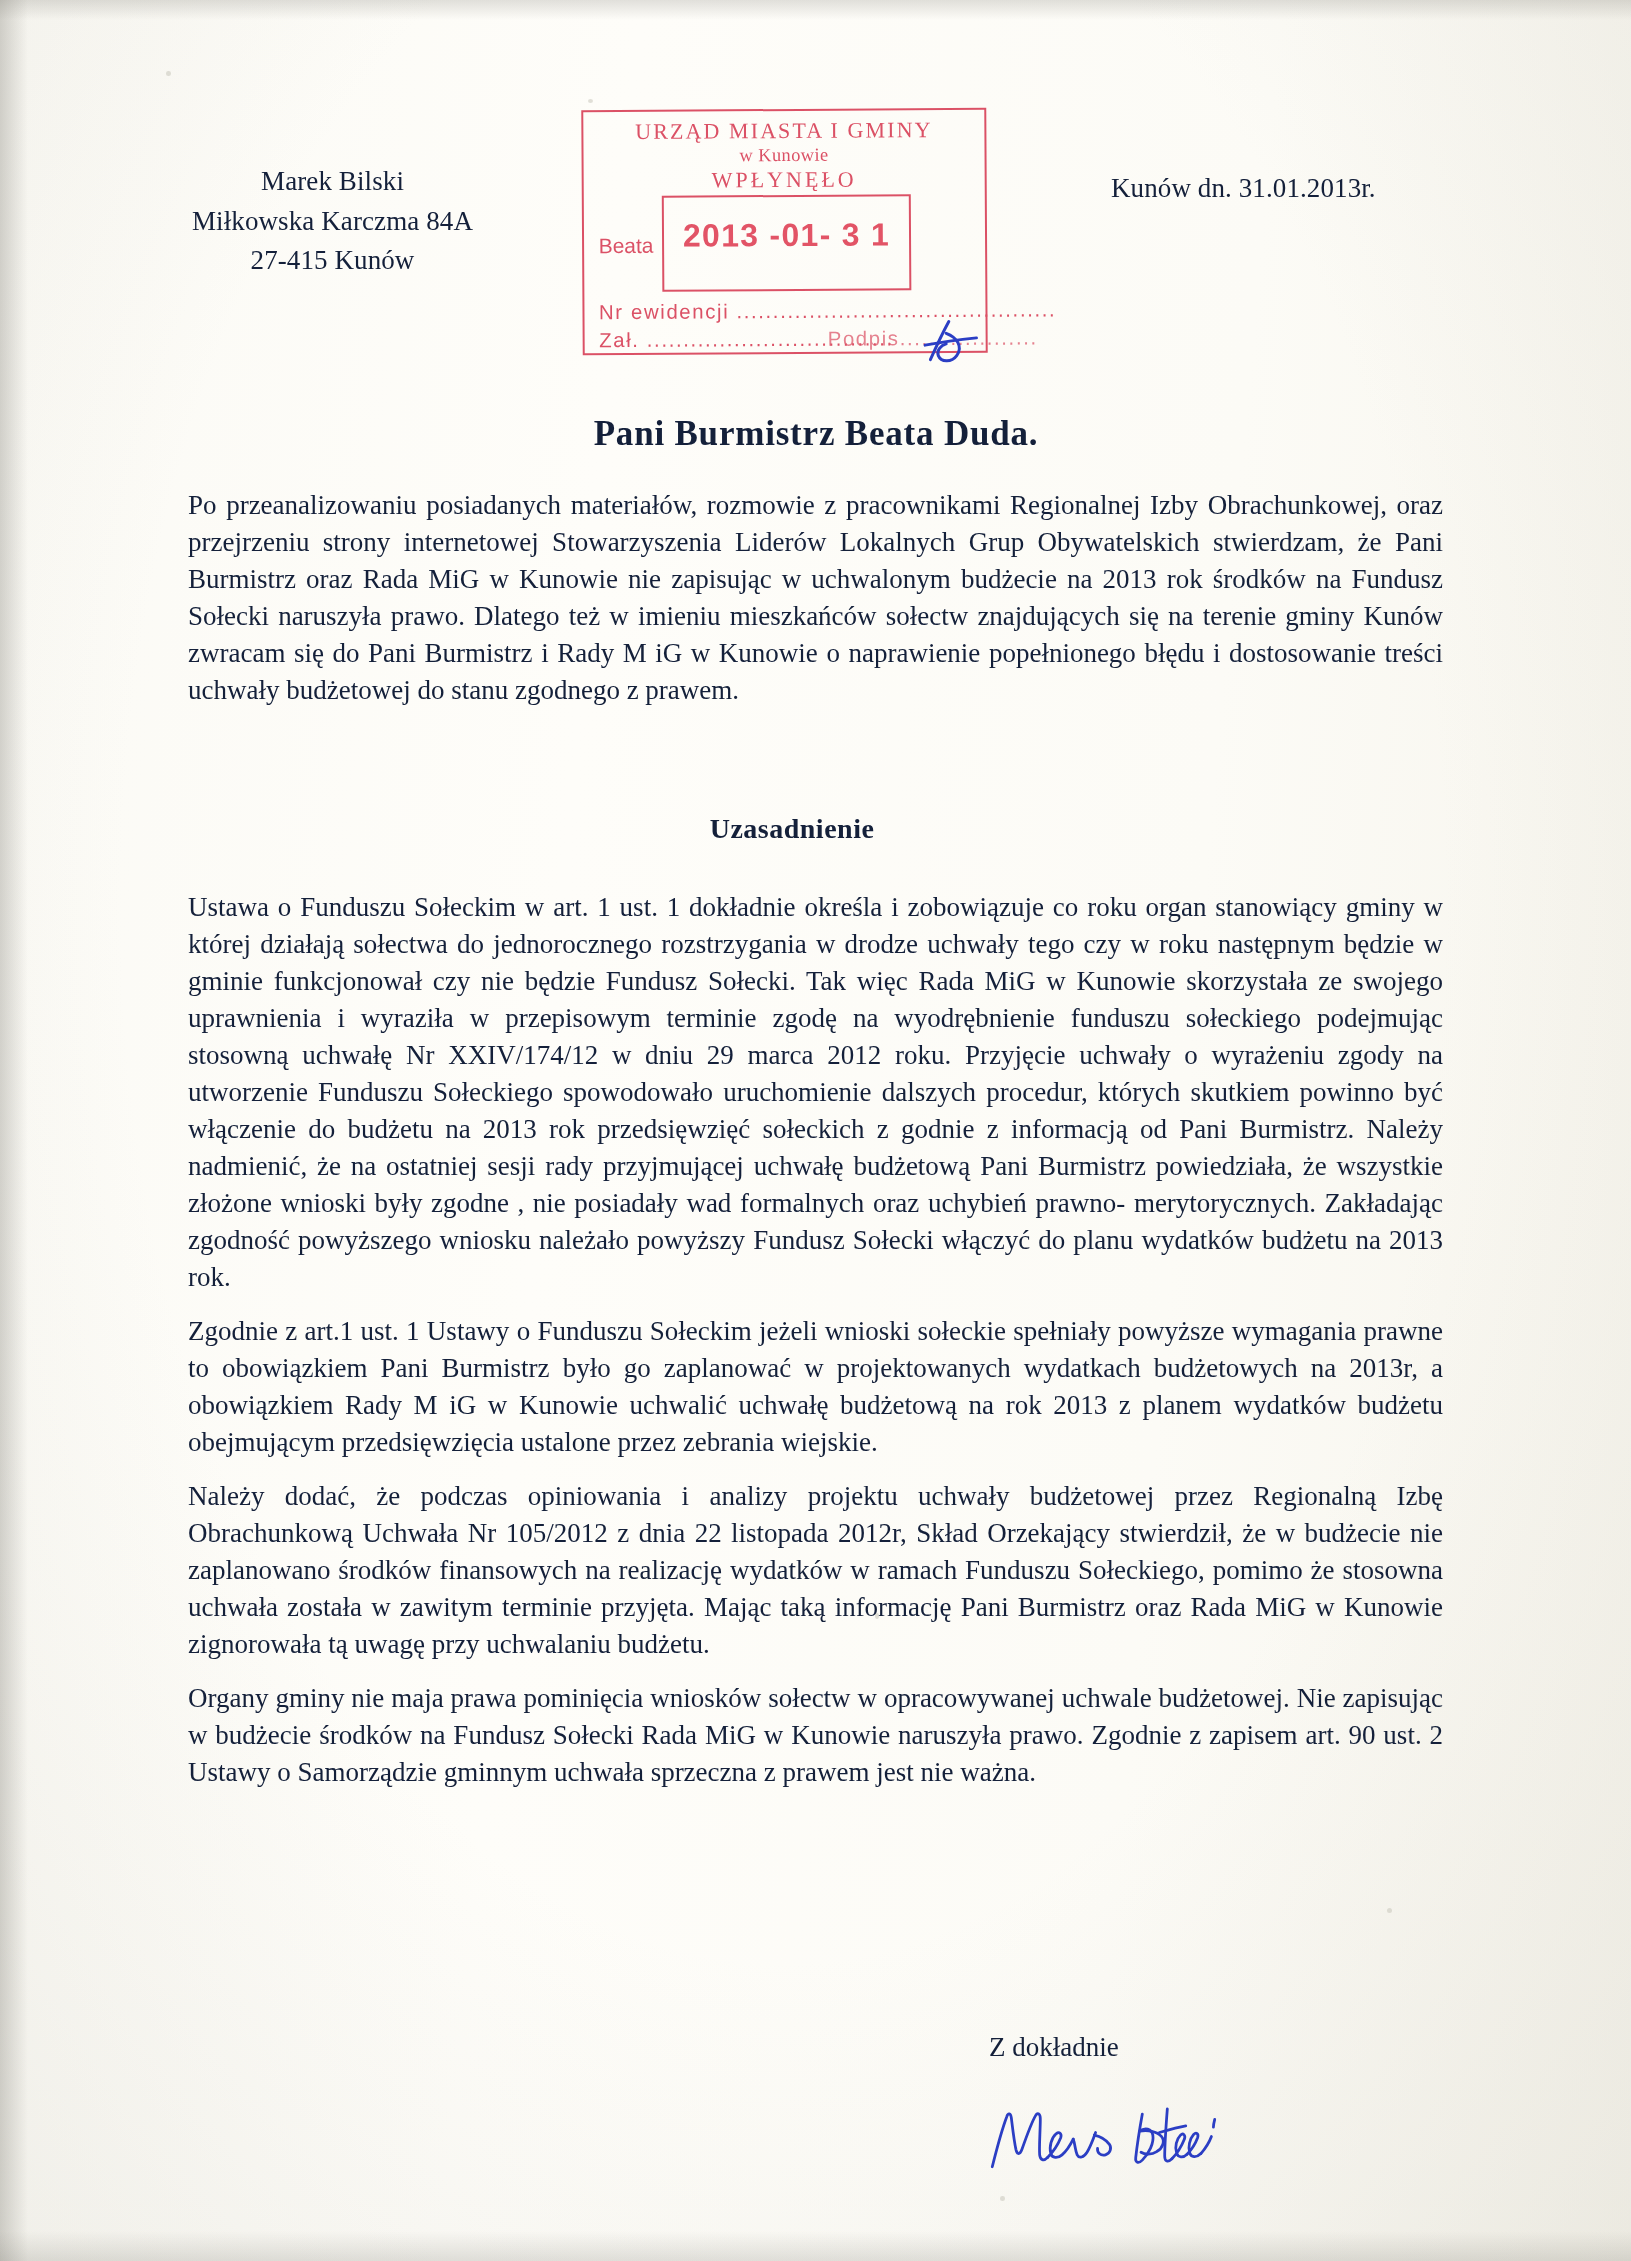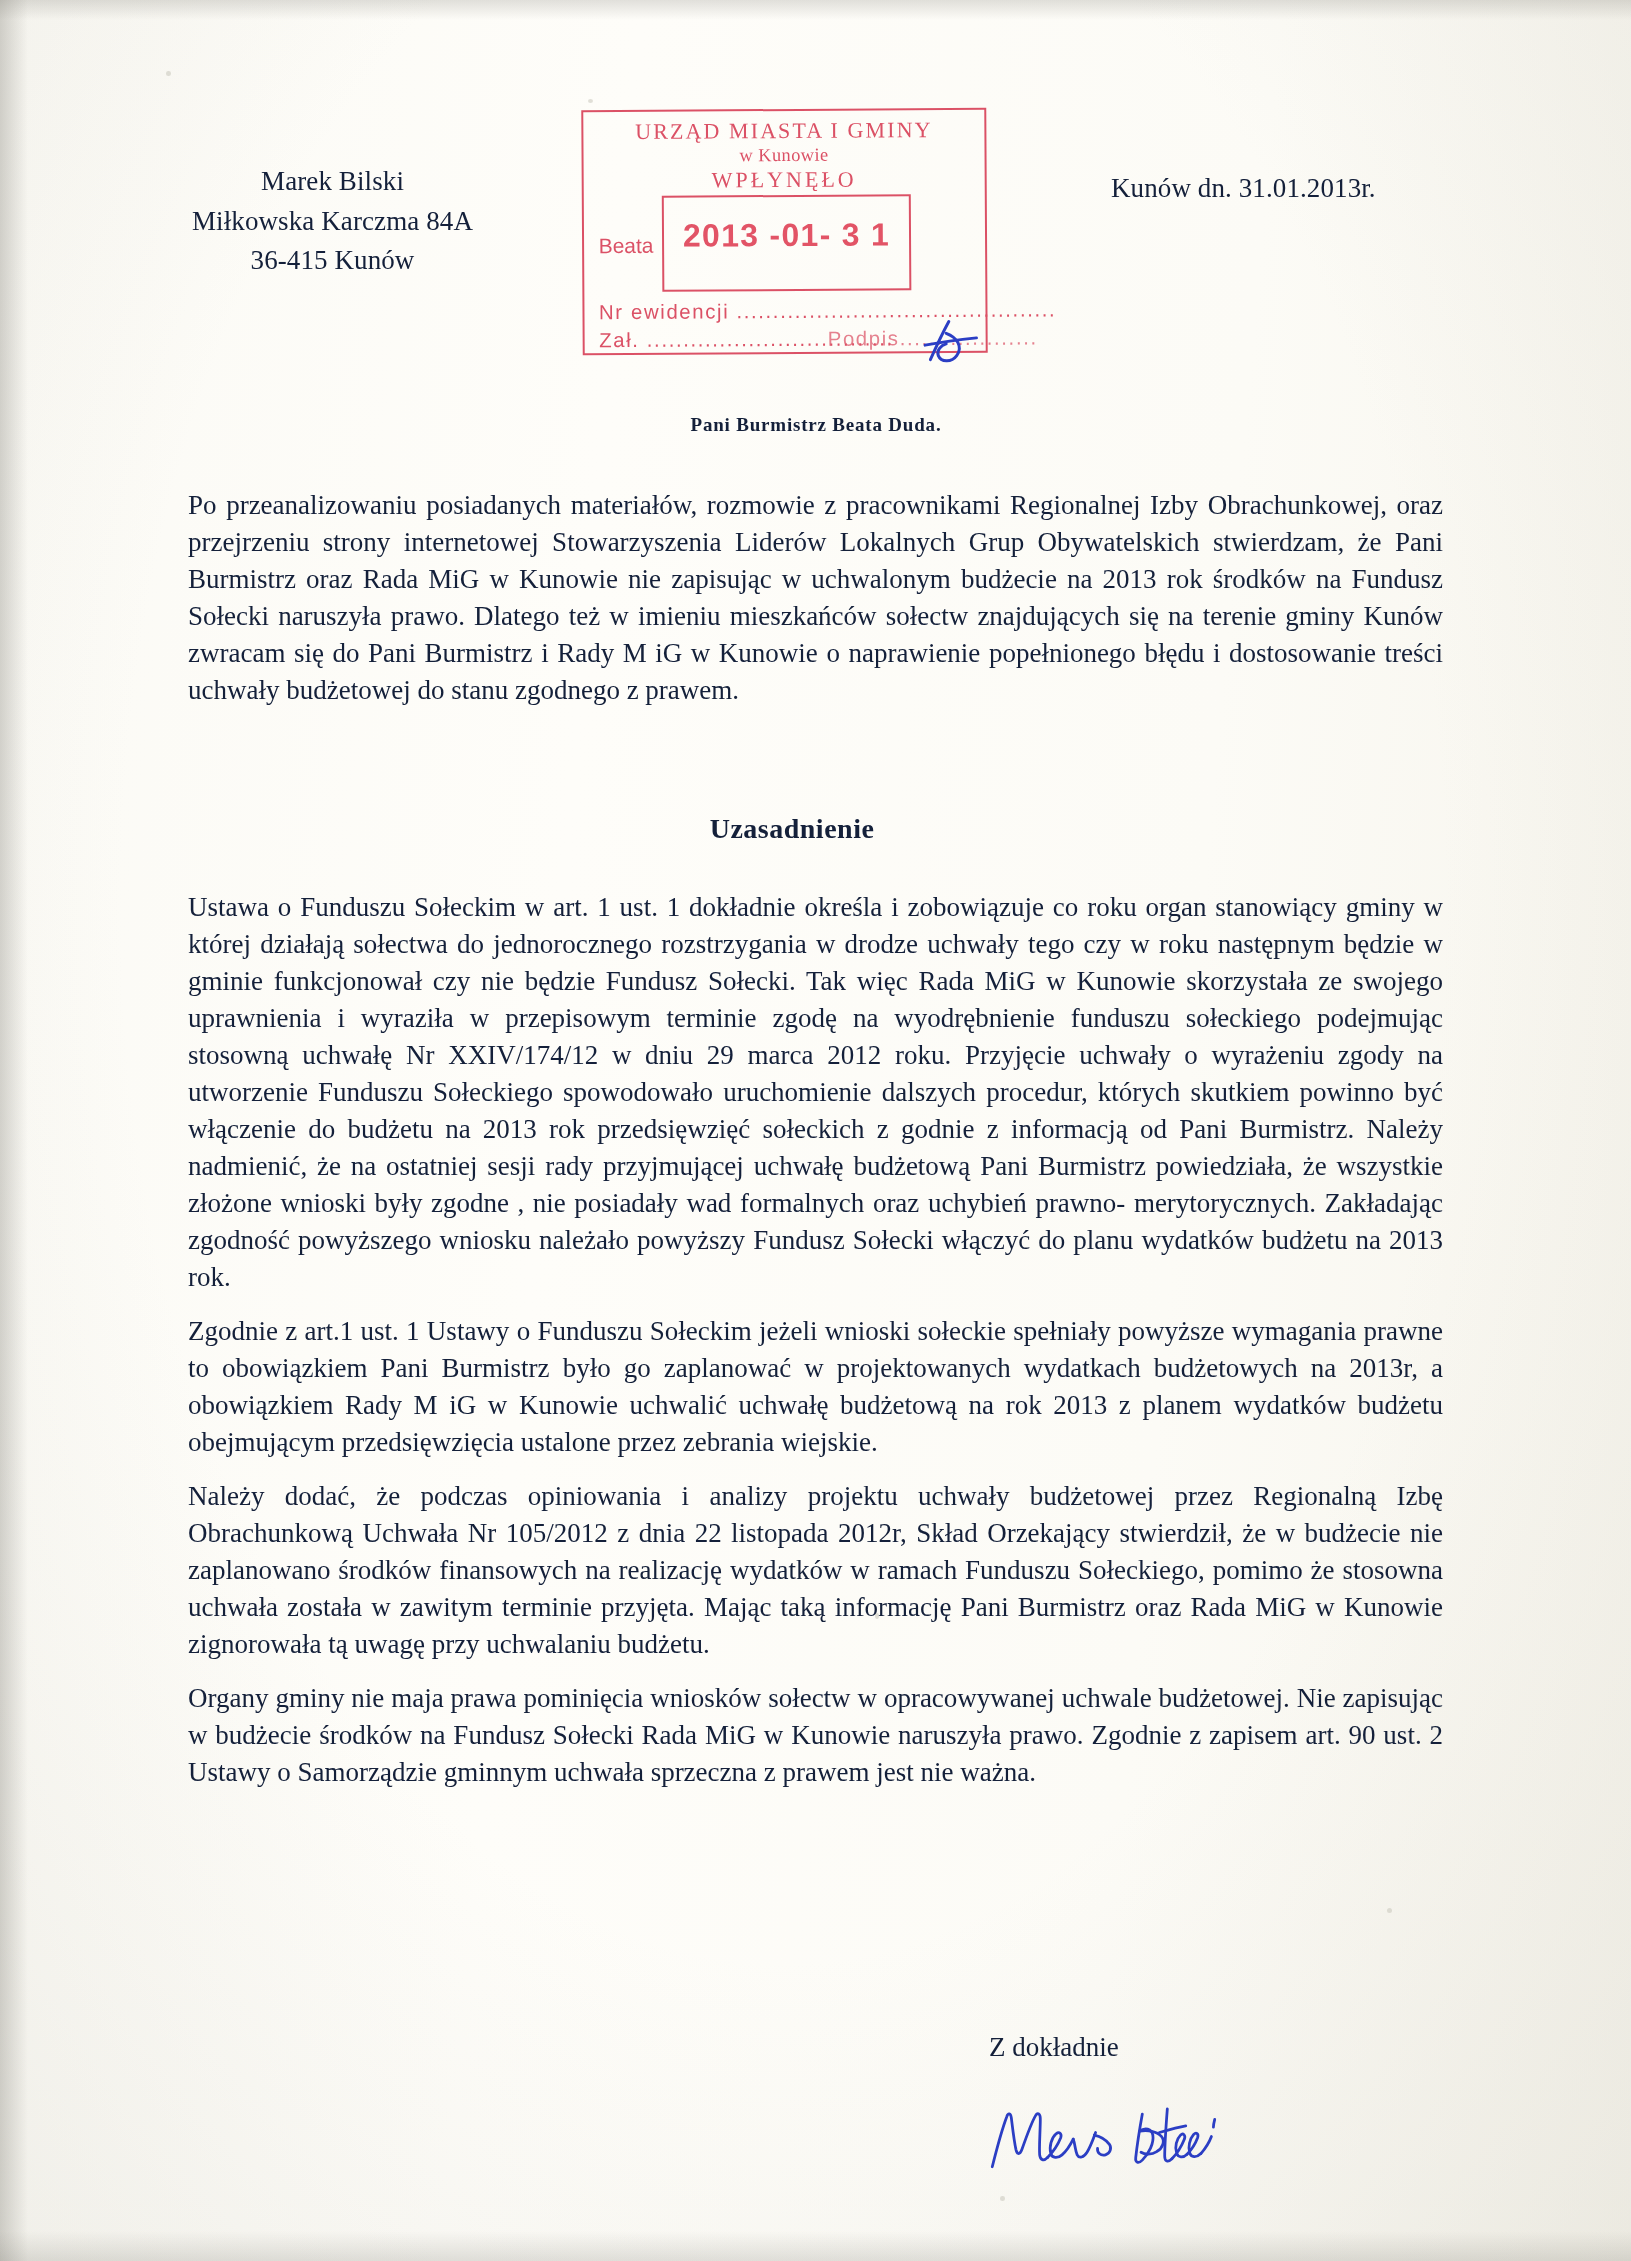--- a/index.html
+++ b/index.html
@@ -167,21 +167,21 @@
     height: 53px;
     pointer-events: none;
   }
 
   
   .addressee {
     position: absolute;
     left: 0; right: 0;
     top: 414px;
     text-align: center;
-    font-size: 19px;
+    font-size: 35px;
     font-weight: bold;
     letter-spacing: 0.8px;
   }
 
   .body-block {
     position: absolute;
     left: 188px;
     width: 1255px;
     font-size: 27px;
     line-height: 37px;
@@ -235,21 +235,21 @@
 </head>
 <body>
 
 <div class="page">
 
   <div class="paper-tint"></div>
 
   <div class="sender">
     <div>Marek Bilski</div>
     <div>Miłkowska Karczma 84A</div>
-    <div>36-415 Kunów</div>
+    <div>27-415 Kunów</div>
   </div>
 
   <div class="letter-date">Kunów dn. 31.01.2013r.</div>
 
   <div class="stamp">
     <div class="stamp-l1">URZĄD MIASTA I GMINY</div>
     <div class="stamp-l2">w Kunowie</div>
     <div class="stamp-l3">WPŁYNĘŁO</div>
 
     <div class="stamp-date-row">

